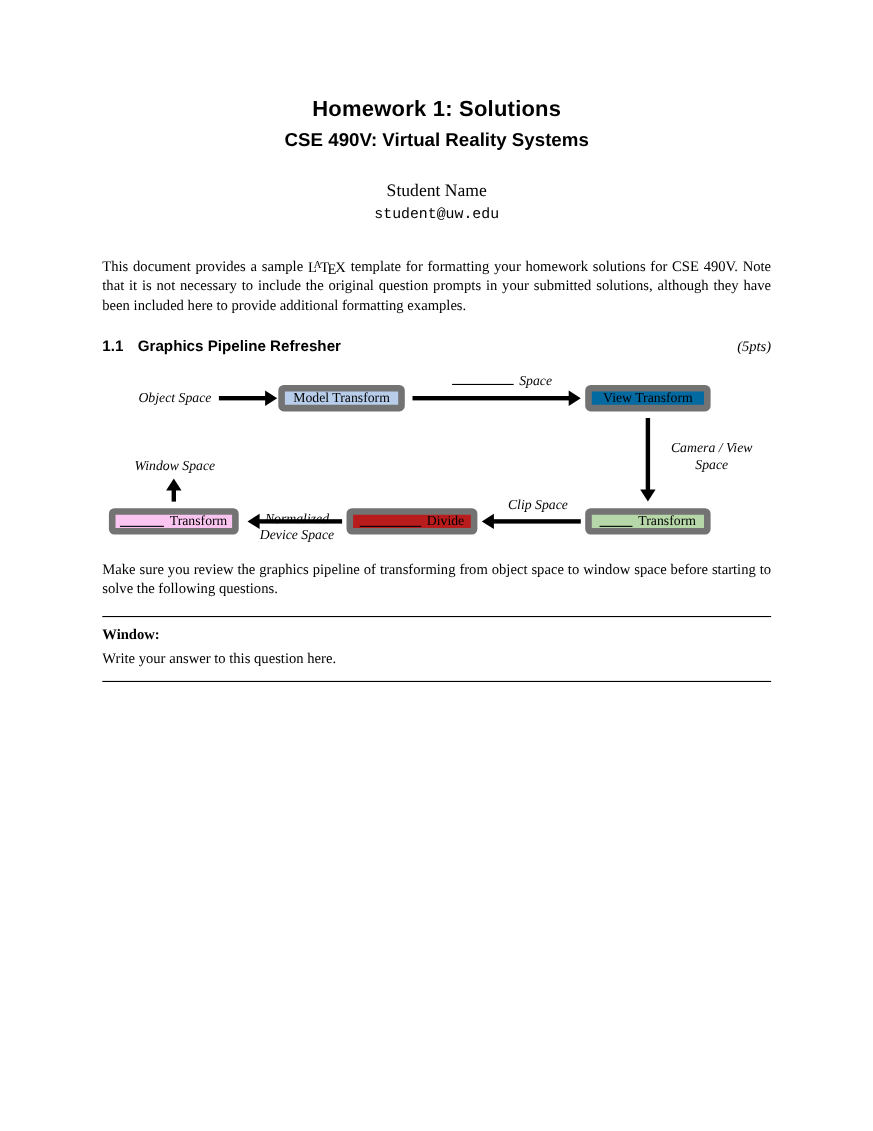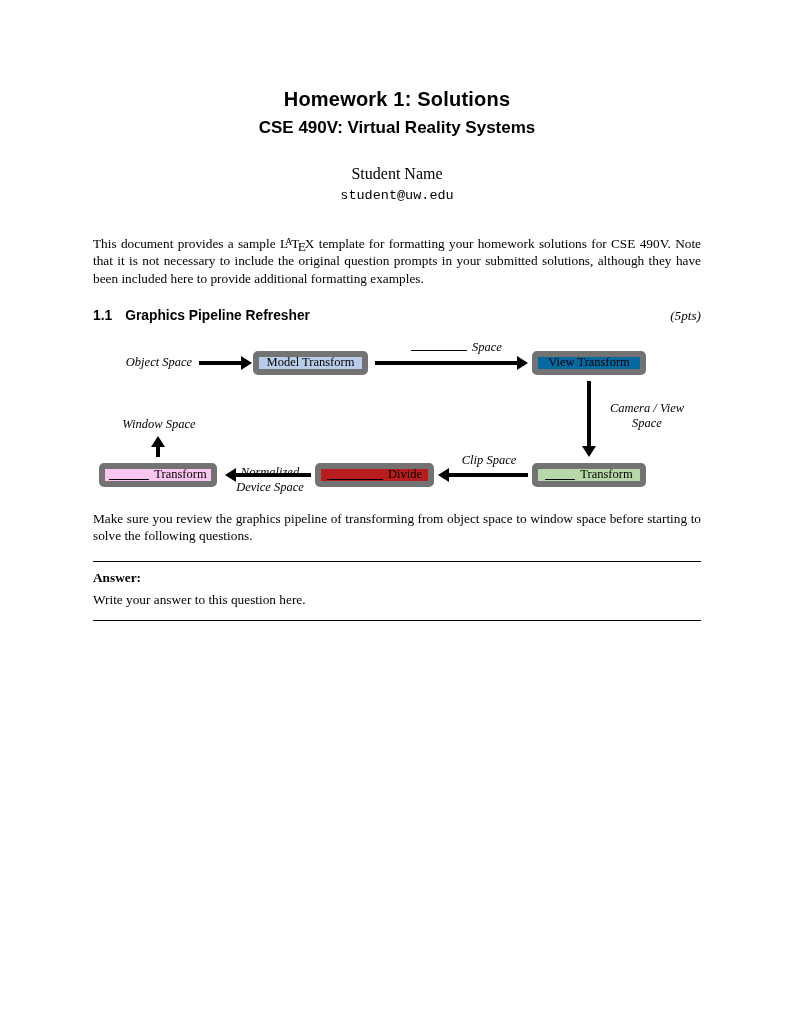--- a/index.html
+++ b/index.html
@@ -183,18 +183,18 @@
 
       <div class="arrow-v up" id="arrow-6"></div>
 
       <div class="flabel" id="label-window">Window Space</div>
 
     </div>
 
     <p class="para after-fig">Make sure you review the graphics pipeline of transforming from object space to window space before starting to solve the following questions.</p>
 
     <hr class="rule">
-    <p class="answer-label">Answer:</p>
+    <p class="answer-label">Window:</p>
     <p class="answer-text">Write your answer to this question here.</p>
     <hr class="rule rule-bottom">
 
   </div>
 </div>
 
 </body></html>

